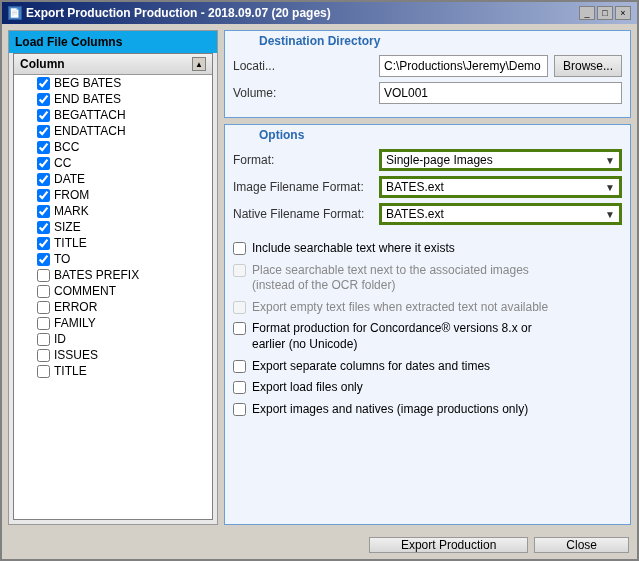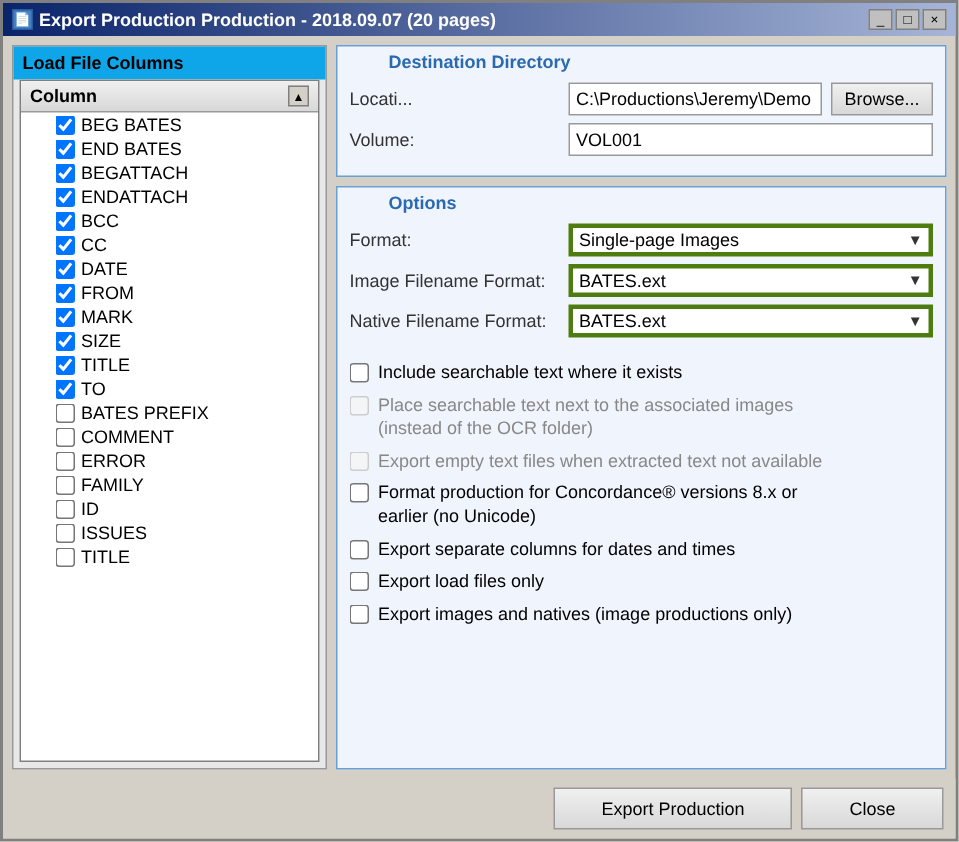--- a/index.html
+++ b/index.html
@@ -215,21 +215,21 @@
     }
     
     .footer {
       display: flex;
       justify-content: flex-end;
       padding: 6px 8px;
       gap: 6px;
       background: #d4d0c8;
     }
     .footer-btn {
-      height: 28px;
+      height: 16px;
       padding: 0 31px;
       background: linear-gradient(to bottom, #f0f0f0, #d8d8d8);
       border: 1px solid #999;
       cursor: pointer;
       font-size: 12px;
       min-width: 80px;
     }
     .scrollbar-btn {
       width: 14px;
       height: 14px;

